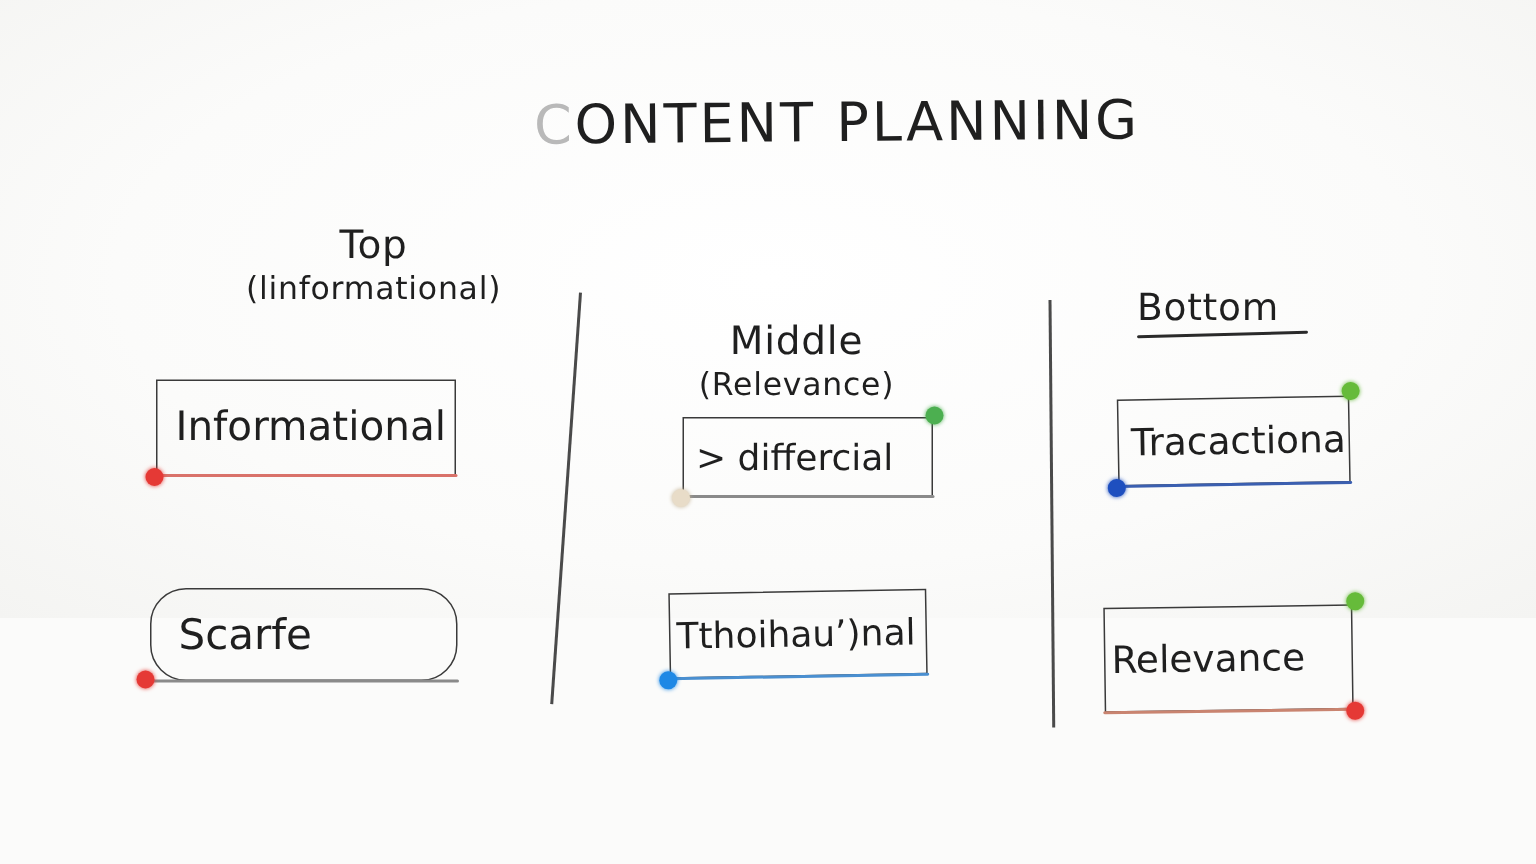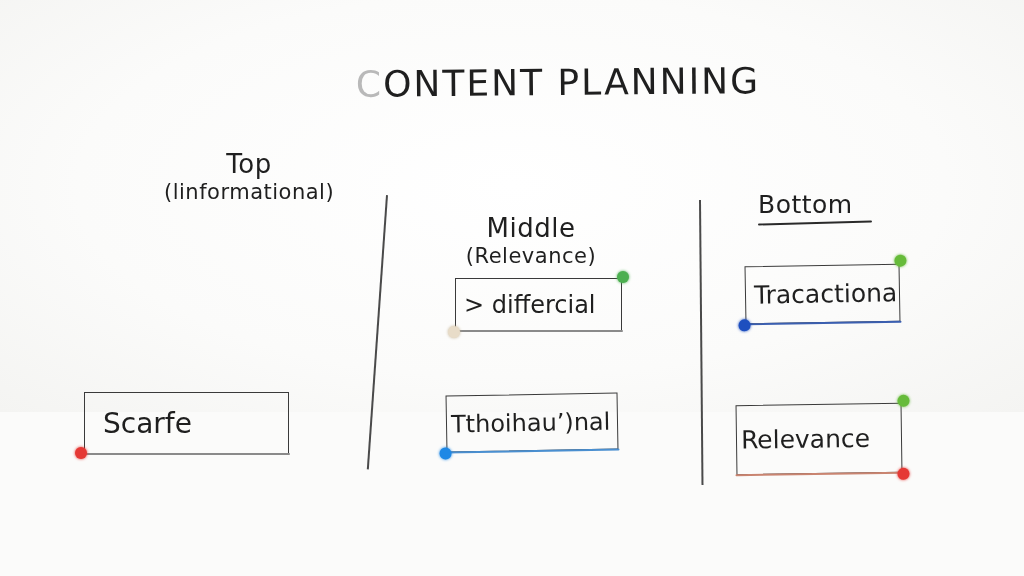--- a/index.html
+++ b/index.html
@@ -88,21 +88,21 @@
       border-radius: 2px;
     }
     .pin {
       position: absolute;
       width: 12px; height: 12px;
       border-radius: 50%;
     }
 
     .c1 { left: 104px; top: 253px; width: 200px; height: 64px; }
     .c1 .label { font-size: 27px; }
-    .c2 { left: 84px; top: 392px; width: 205px; height: 62px; }
+    .c2 { left: 100px; top: 392px; width: 205px; height: 62px; border-radius: 24px; }
     .c2 .label { font-size: 28px; left: 18px; }
     .c3 { left: 455px; top: 278px; width: 167px; height: 53px; }
     .c3 .label { font-size: 24px; left: 8px; }
     .c4 { left: 446px; top: 394px; width: 172px; height: 57px; transform: rotate(-1deg); }
     .c4 .label { font-size: 24px; left: 4px; }
     .c5 { left: 745px; top: 265px; width: 155px; height: 58px; transform: rotate(-1deg); }
     .c5 .label { font-size: 25px; left: 8px; }
     .c6 { left: 736px; top: 404px; width: 166px; height: 70px; transform: rotate(-0.8deg); }
     .c6 .label { font-size: 25px; left: 4px; }
   </style>
@@ -124,20 +124,25 @@
     <span class="big">Middle</span>
     <span class="small">(Relevance)</span>
   </div>
 
   <div class="hand col-bot">Bottom</div>
   <div class="underline"></div>
 
   <div class="divider div-1"></div>
   <div class="divider div-2"></div>
 
+  <div class="card c1">
+    <span class="label">Informational</span>
+    <div class="base" style="background:#d9726a"></div>
+    <div class="pin" style="left:-8px; bottom:-8px; background:#e53935; box-shadow:0 0 3px #e53935;"></div>
+  </div>
 
   <div class="card c2">
     <span class="label">Scarfe</span>
     <div class="base" style="background:#8a8a8a"></div>
     <div class="pin" style="left:-10px; bottom:-6px; background:#e53935; box-shadow:0 0 3px #e53935;"></div>
   </div>
 
   <div class="card c3">
     <span class="label">&gt; differcial</span>
     <div class="base" style="background:#8a8a8a"></div>

